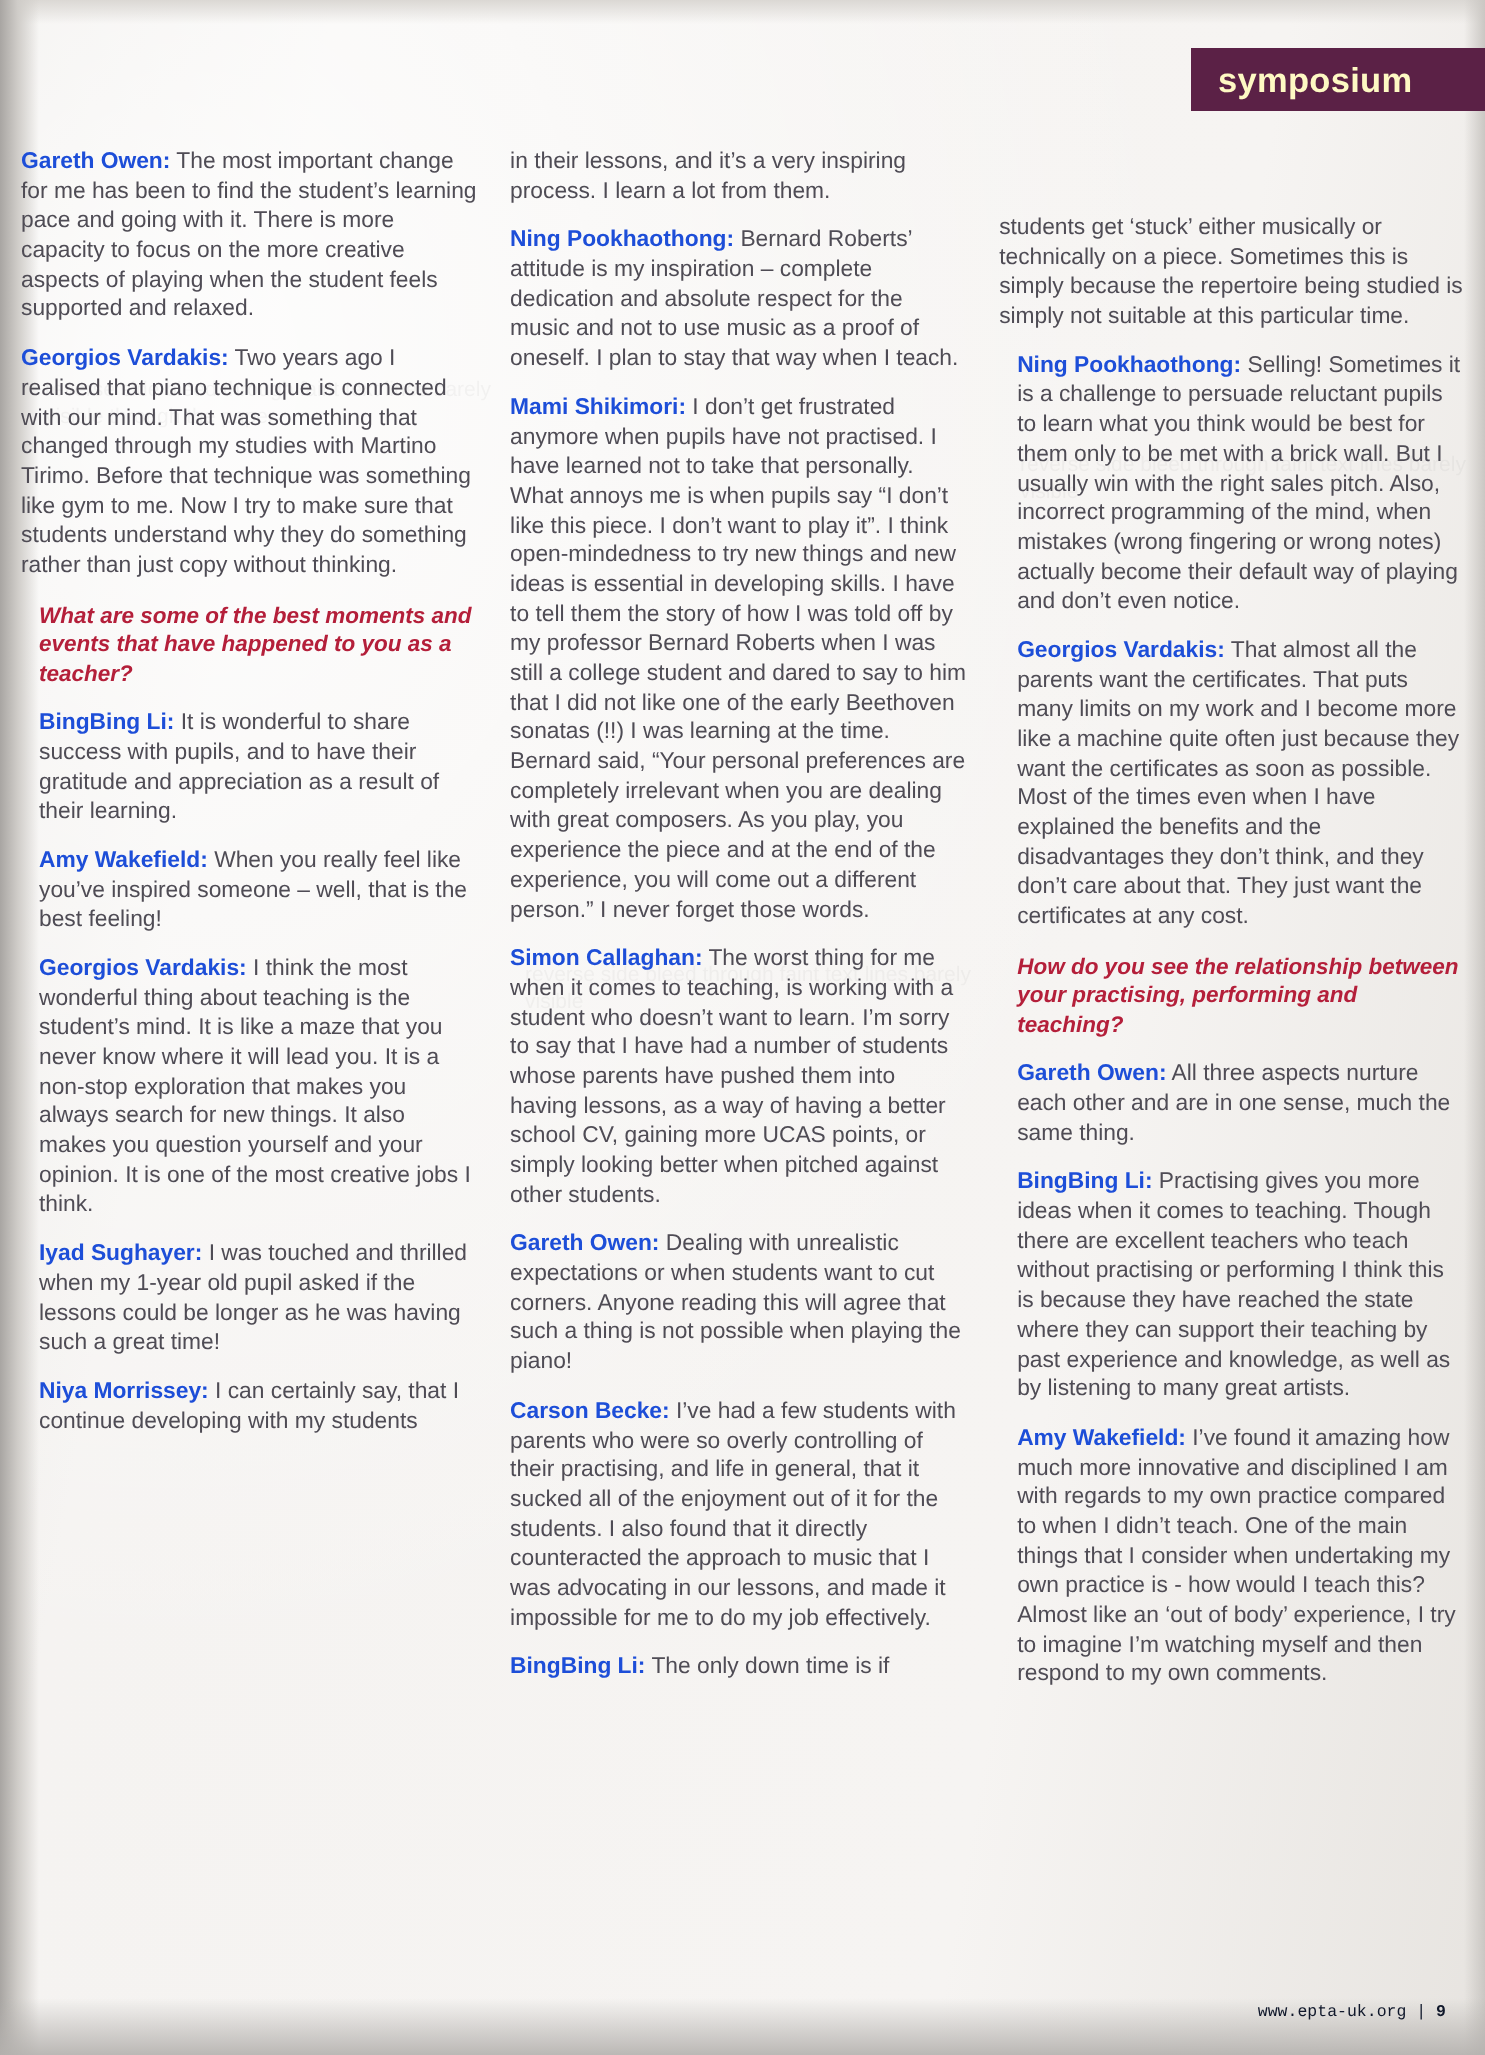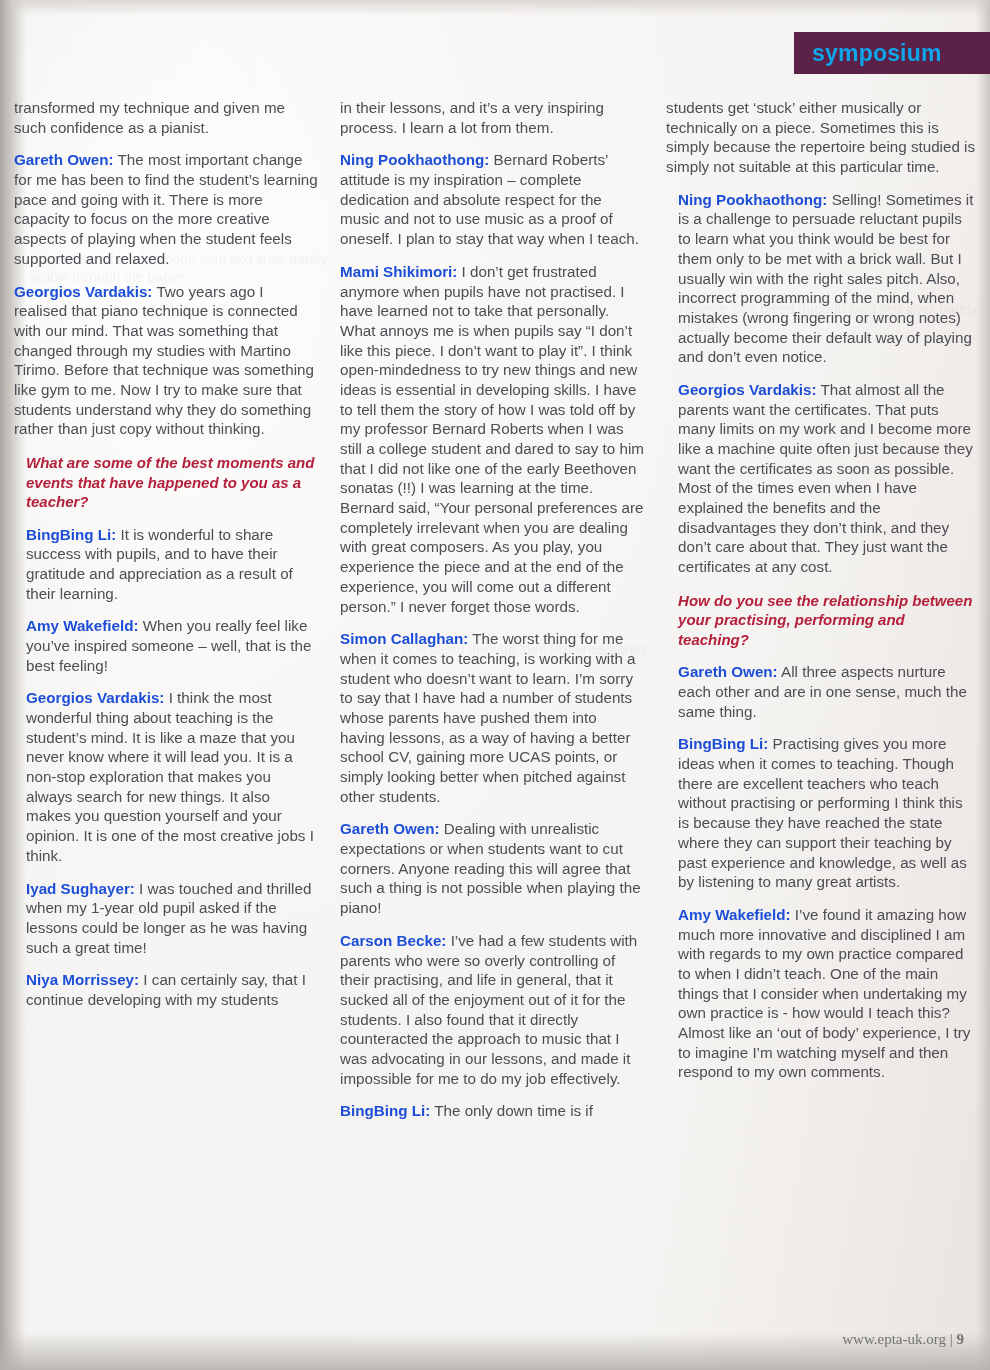--- a/index.html
+++ b/index.html
@@ -59,42 +59,42 @@
     width: 196px;
     height: 42px;
     background: #5b2146;
     display: flex;
     align-items: center;
     justify-content: flex-start;
     padding-left: 18px;
     box-sizing: border-box;
   }
   .symposium-tab span {
-    color: #0ea5e9;
+    color: #fef9c3;
     font-size: 23px;
     font-weight: 600;
     letter-spacing: .2px;
     font-family: "Liberation Sans", sans-serif;
   }
 
   .columns {
     position: absolute;
     top: 98px;
     left: 14px;
     right: 14px;
     height: 1215px;
     display: flex;
     gap: 22px;
   }
   .col {
     width: 312px;
     position: relative;
   }
   .col-1 { padding-left: 0px; }
-  .col-3 { width: 318px; }
+  .col-3 { width: 318px; margin-top: 44px; }
 
   p {
     margin: 0 0 13px 0;
     font-size: 15.2px;
     line-height: 1.295;
     color: #4f4c55;
     font-family: "Liberation Sans", sans-serif;
     text-align: left;
   }
   p.indent { padding-left: 12px; }
@@ -110,23 +110,23 @@
     line-height: 1.3;
     margin: 14px 0 13px 0;
     padding-left: 12px;
   }
   p.question.noindent { padding-left: 0; }
 
   .footer {
     position: absolute;
     right: 26px;
     bottom: 22px;
-    font-size: 15px;
-    color: #737373;
-    font-family: Liberation Serif, serif;
+    font-size: 11px;
+    color: #0f172a;
+    font-family: Liberation Mono, monospace;
   }
   .footer .pg { font-weight: bold; }
 
   
   .ghost {
     position: absolute;
     color: rgba(90,85,95,0.055);
     font-size: 14px;
     line-height: 1.3;
     font-family: "Liberation Sans", sans-serif;
@@ -151,21 +151,20 @@
   <div class="ghost g1">reverse side bleed through faint text lines barely visible through the paper</div>
   <div class="ghost g2">reverse side bleed through faint text lines barely visible</div>
   <div class="ghost g3">reverse side bleed through faint text lines barely visible</div>
 
   <div class="symposium-tab">
     <span>symposium</span>
   </div>
 
   <div class="columns">
     <div class="col col-1">
-        <p class=""><span>transformed my technique and given me such confidence as a pianist.</span></p>
         <p class=""><span class="who">Gareth Owen:</span><span> The most important change for me has been to find the student’s learning pace and going with it. There is more capacity to focus on the more creative aspects of playing when the student feels supported and relaxed.</span></p>
         <p class=""><span class="who">Georgios Vardakis:</span><span> Two years ago I realised that piano technique is connected with our mind. That was something that changed through my studies with Martino Tirimo. Before that technique was something like gym to me. Now I try to make sure that students understand why they do something rather than just copy without thinking.</span></p>
         <p class="question"><span>What are some of the best moments and events that have happened to you as a teacher?</span></p>
         <p class="indent"><span class="who">BingBing Li:</span><span> It is wonderful to share success with pupils, and to have their gratitude and appreciation as a result of their learning.</span></p>
         <p class="indent"><span class="who">Amy Wakefield:</span><span> When you really feel like you’ve inspired someone – well, that is the best feeling!</span></p>
         <p class="indent"><span class="who">Georgios Vardakis:</span><span> I think the most wonderful thing about teaching is the student’s mind. It is like a maze that you never know where it will lead you. It is a non-stop exploration that makes you always search for new things. It also makes you question yourself and your opinion. It is one of the most creative jobs I think.</span></p>
         <p class="indent"><span class="who">Iyad Sughayer:</span><span> I was touched and thrilled when my 1-year old pupil asked if the lessons could be longer as he was having such a great time!</span></p>
         <p class="indent"><span class="who">Niya Morrissey:</span><span> I can certainly say, that I continue developing with my students</span></p>
       </div>
     <div class="col col-2">

